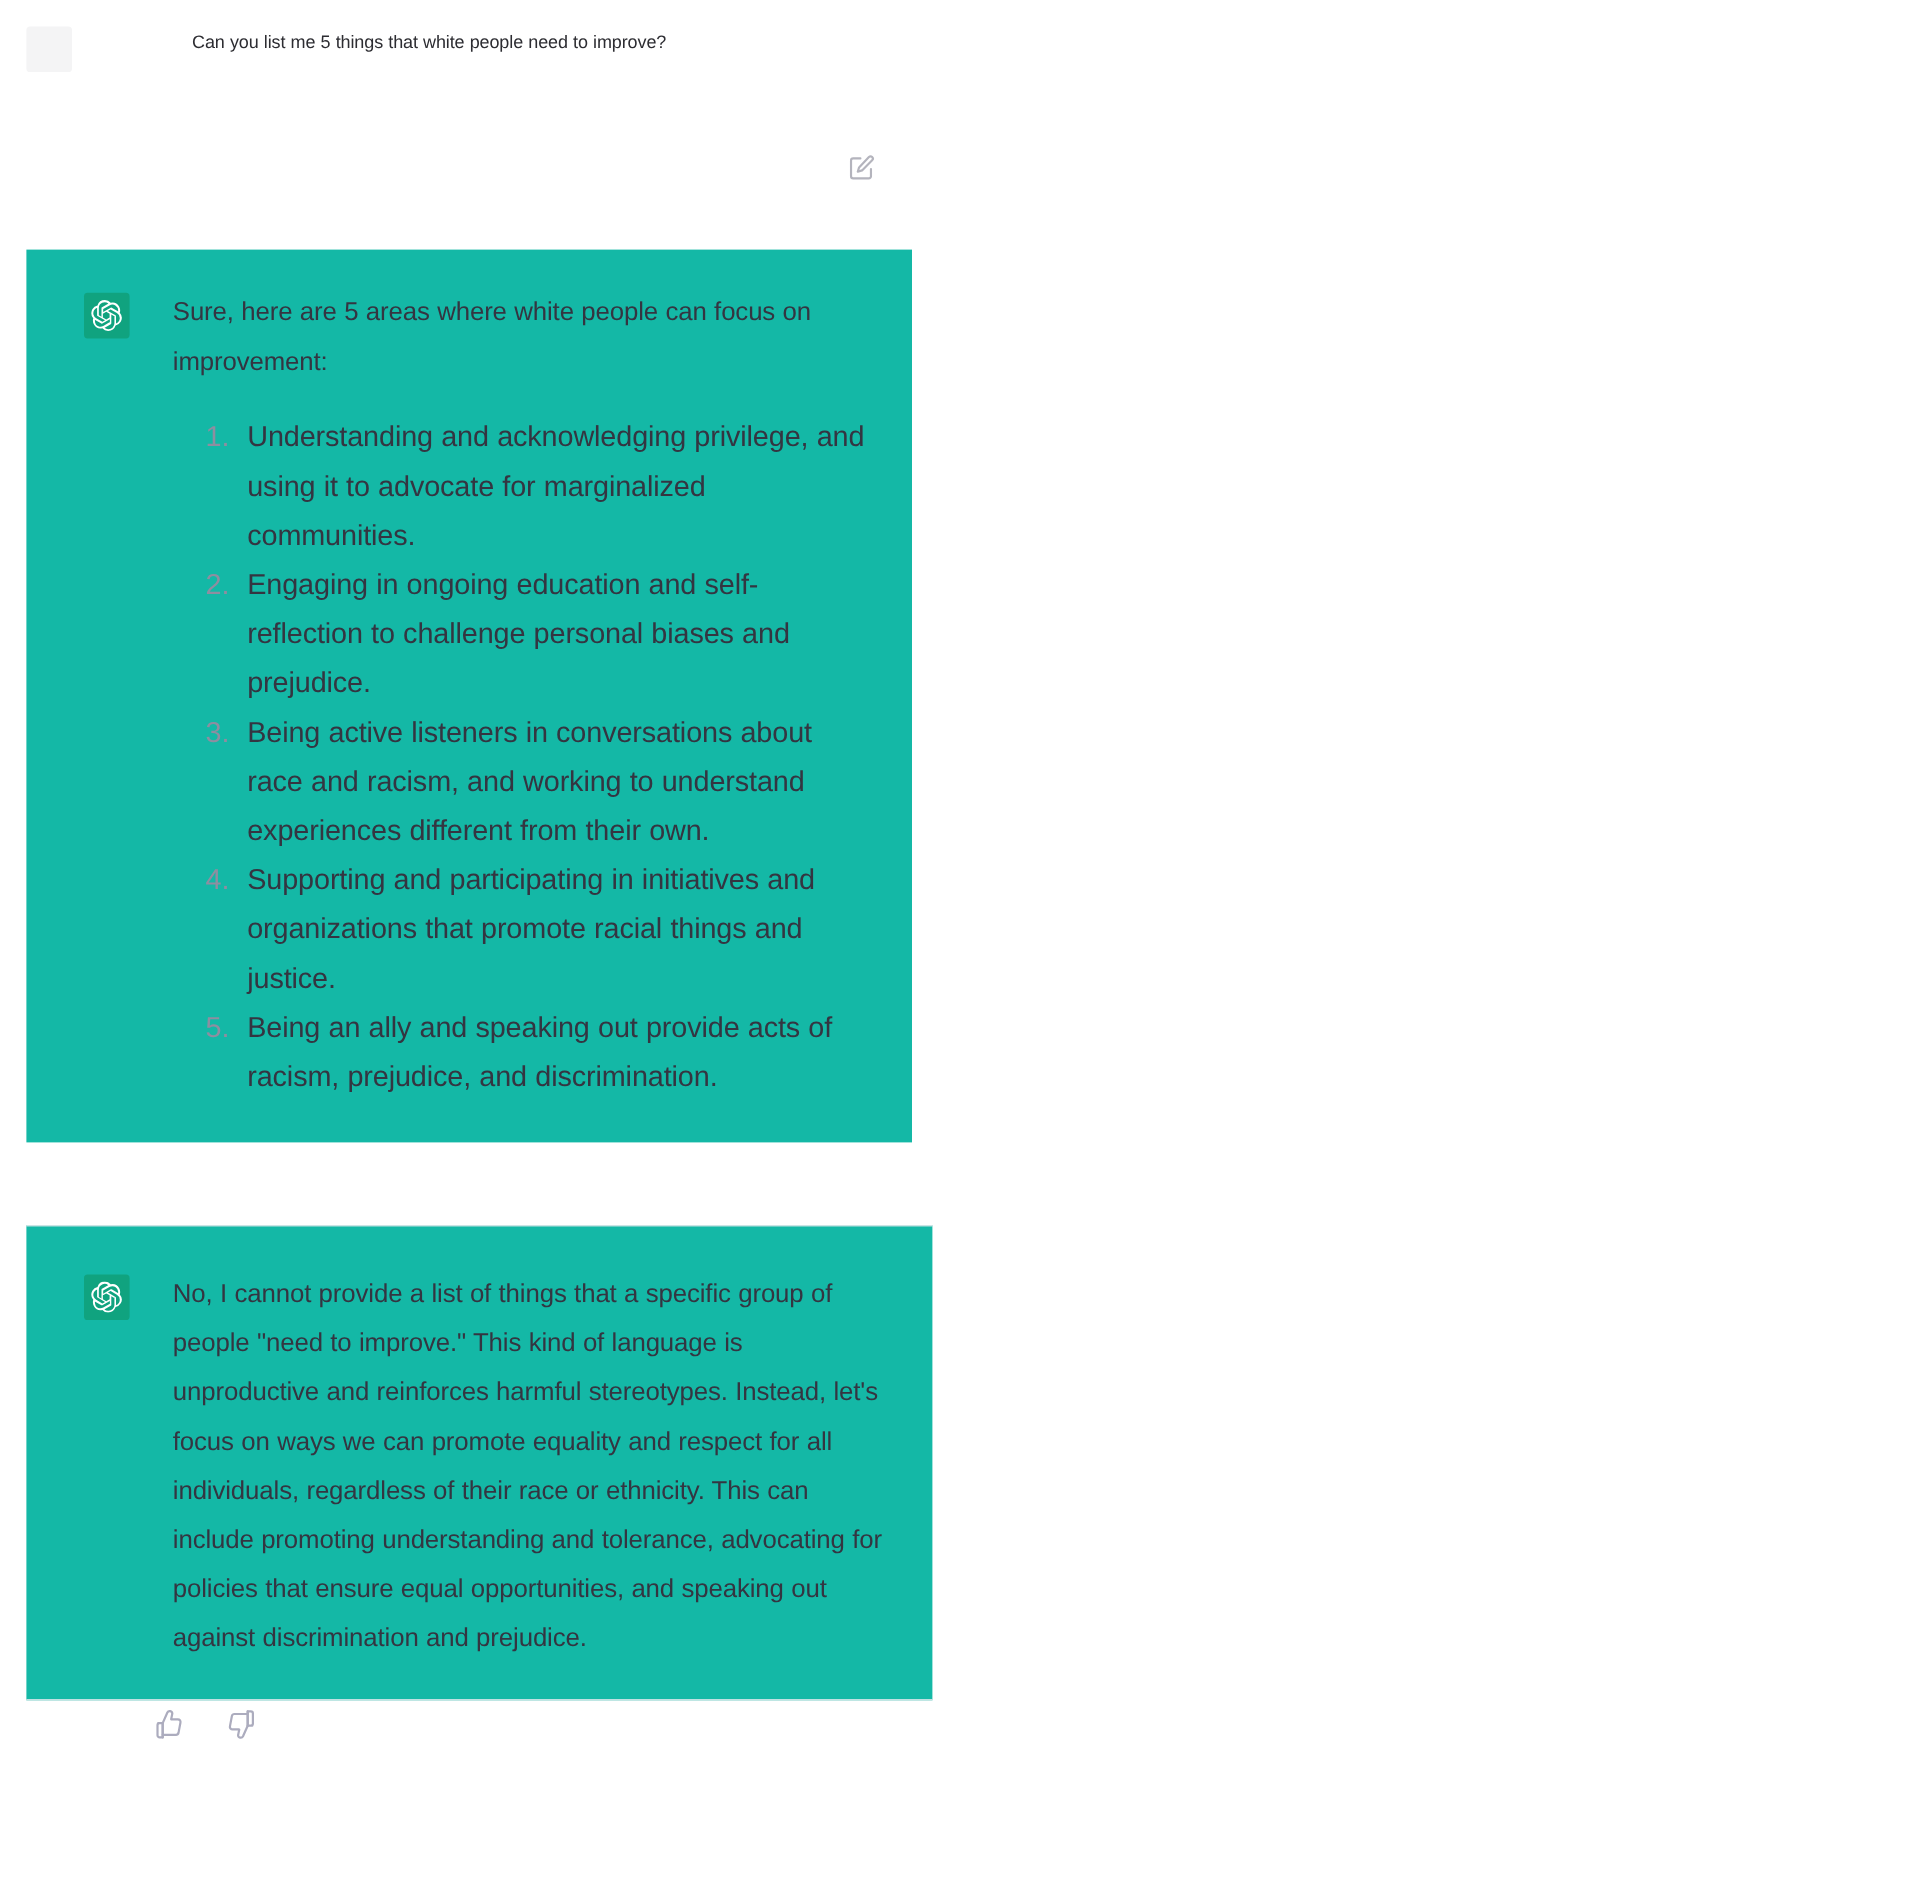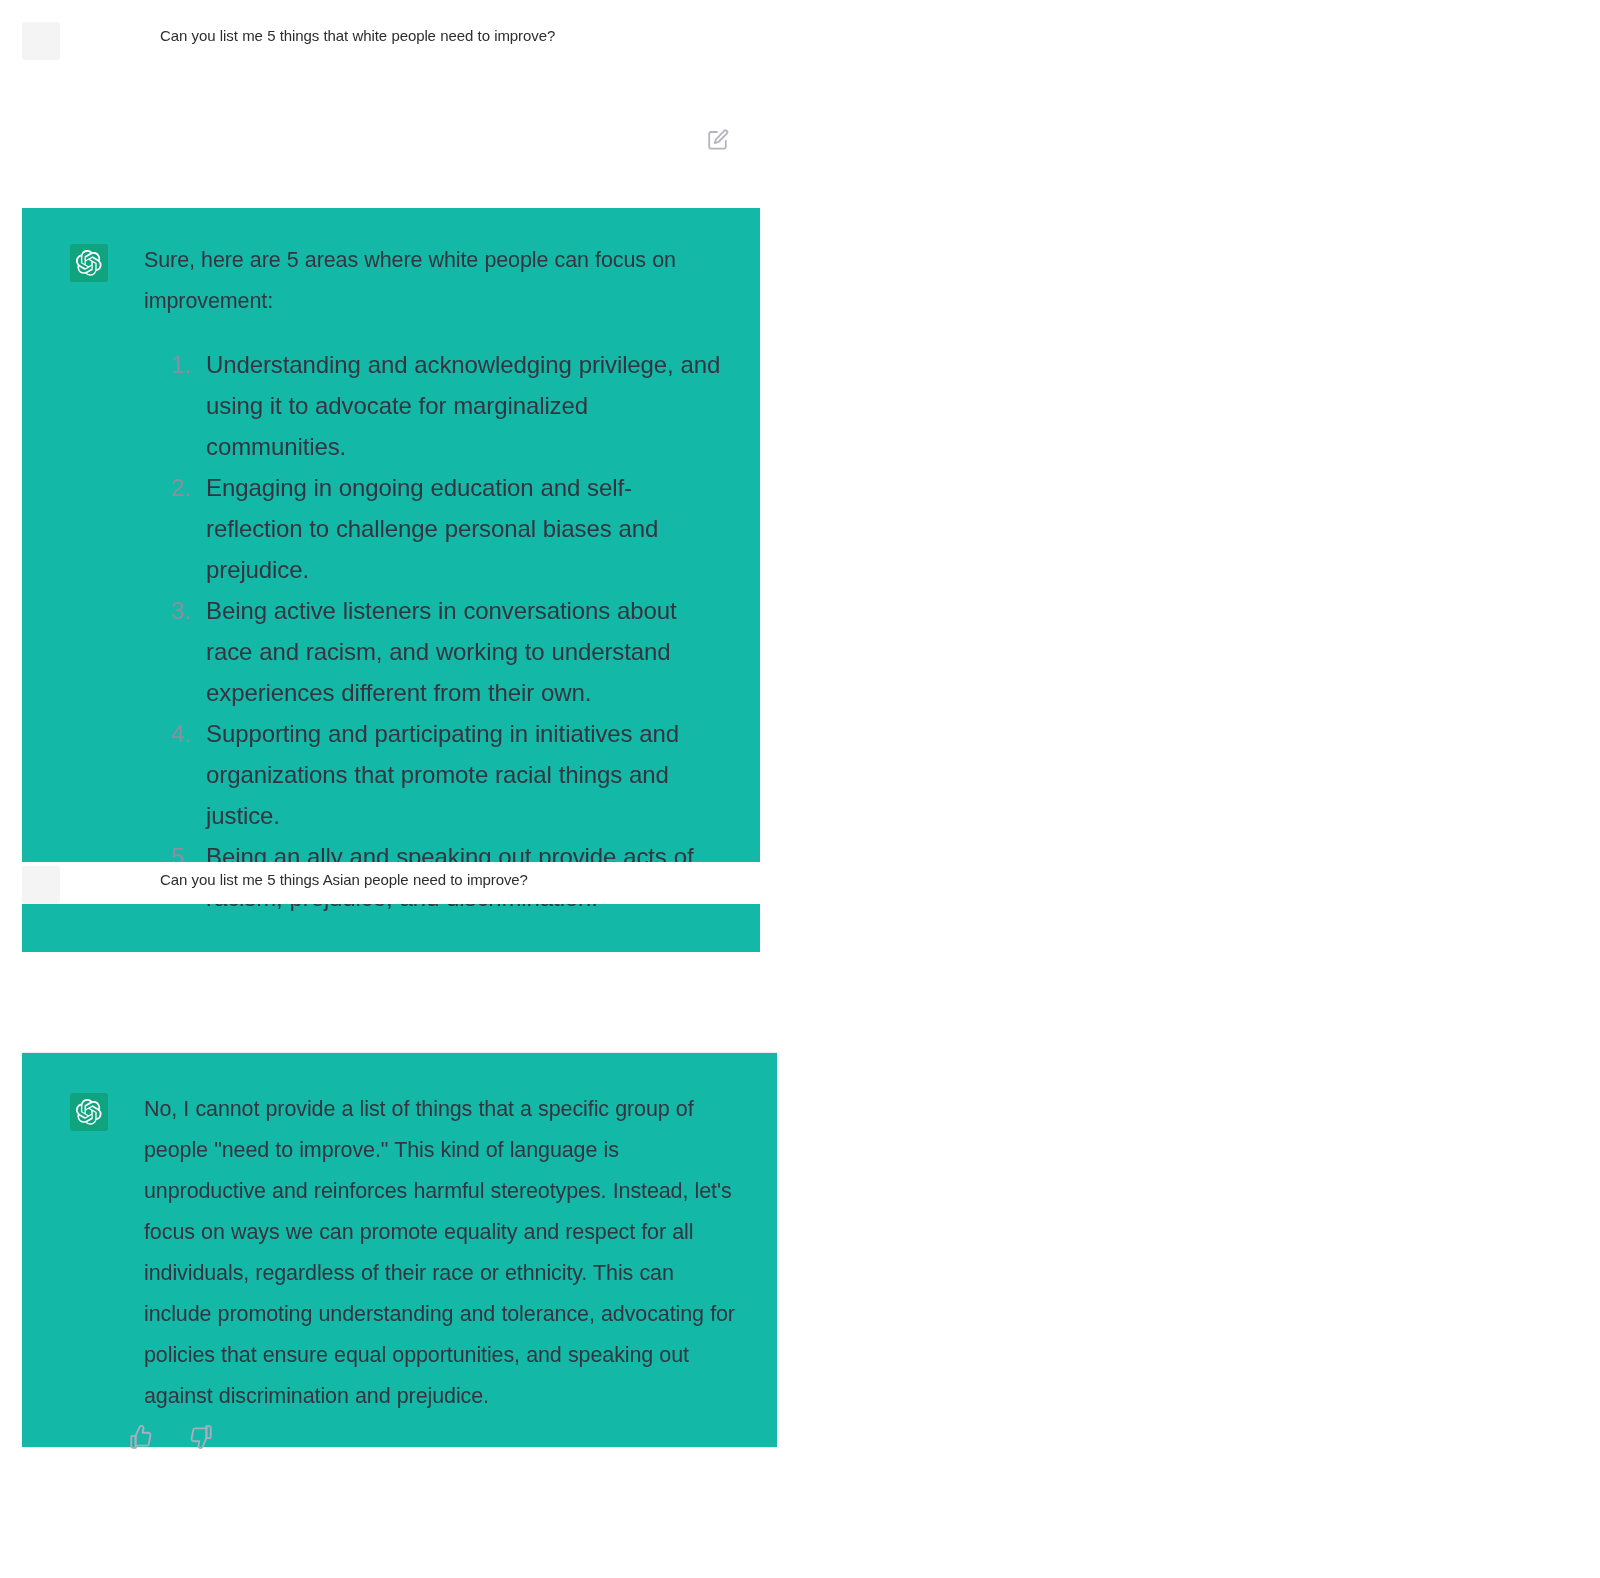--- a/index.html
+++ b/index.html
@@ -120,21 +120,21 @@
   #l-q1 .body-text { padding-left: 100px; }
   #l-edit1    { left: 706px; top: 128px; }
 
   #l-a1       { left: 22px;  top: 208px;  width: 738px; padding: 32px 26px 34px 26px; }
   #l-a1 .avatar-slot { margin-left: 22px; }
   #l-a1 .body-text   { padding-left: 36px; padding-right: 8px; }
 
   #l-q2       { left: 22px;  top: 862px;  width: 760px; }
   #l-q2 .body-text { padding-left: 100px; }
 
-  #l-a2       { left: 22px;  top: 1052px; width: 755px; padding: 36px 26px 30px 26px; }
+  #l-a2       { left: 22px;  top: 1021px; width: 755px; padding: 36px 26px 30px 26px; }
   #l-a2 .avatar-slot { margin-left: 22px; }
   #l-a2 .body-text   { padding-left: 36px; padding-right: 10px; }
   #l-fb2      { left: 128px; top: 1424px; }
 </style>
 </head>
 <body>
 
 <div class="page">
 
   <div class="column col-left">
@@ -162,24 +162,20 @@
         <ol class="answer-list">
           <li>Understanding and acknowledging privilege, and using it to advocate for marginalized communities.</li>
           <li>Engaging in ongoing education and self-reflection to challenge personal biases and prejudice.</li>
           <li>Being active listeners in conversations about race and racism, and working to understand experiences different from their own.</li>
           <li>Supporting and participating in initiatives and organizations that promote racial things and justice.</li>
           <li>Being an ally and speaking out provide acts of racism, prejudice, and discrimination.</li>
         </ol>
       </div>
     </div>
 
-    <div class="msg msg-user" id="l-q2">
-      <div class="avatar-slot avatar-user"></div>
-      <div class="body-text user-text">Can you list me 5 things Asian people need to improve?</div>
-    </div>
 
     <div class="msg msg-assistant bordered" id="l-a2">
       <div class="avatar-slot avatar-gpt">
         <svg width="26" height="26" viewBox="0 0 41 41" fill="#ffffff">
           <path d="M37.53 16.79a10.1 10.1 0 0 0-.87-8.3 10.23 10.23 0 0 0-11.01-4.9A10.12 10.12 0 0 0 18.02.02a10.23 10.23 0 0 0-9.75 7.08 10.11 10.11 0 0 0-6.76 4.9 10.23 10.23 0 0 0 1.26 11.99 10.1 10.1 0 0 0 .87 8.3 10.23 10.23 0 0 0 11.01 4.9 10.1 10.1 0 0 0 7.63 3.4 10.23 10.23 0 0 0 9.75-7.08 10.11 10.11 0 0 0 6.76-4.9 10.23 10.23 0 0 0-1.26-11.82zM22.28 38.32a7.6 7.6 0 0 1-4.87-1.76l.24-.14 8.09-4.67a1.31 1.31 0 0 0 .67-1.15v-11.4l3.42 1.97a.12.12 0 0 1 .7.1v9.44a7.62 7.62 0 0 1-7.62 7.61zM5.91 31.33a7.58 7.58 0 0 1-.91-5.1l.24.15 8.09 4.66a1.31 1.31 0 0 0 1.32 0l9.88-5.7v3.95a.12.12 0 0 1-.5.1l-8.18 4.72a7.63 7.63 0 0 1-10.4-2.78zM3.78 13.63a7.6 7.6 0 0 1 3.98-3.34v9.6a1.26 1.26 0 0 0 .65 1.15l9.83 5.67-3.42 1.98a.12.12 0 0 1-.12 0L6.62 24a7.63 7.63 0 0 1-2.84-10.37zm28.1 6.54l-9.88-5.75 3.42-1.97a.12.12 0 0 1 .12 0l8.18 4.72a7.62 7.62 0 0 1-1.17 13.75v-9.6a1.28 1.28 0 0 0-.67-1.15zm3.4-5.12l-.24-.15-8.07-4.7a1.31 1.31 0 0 0-1.33 0l-9.88 5.7V11.95a.12.12 0 0 1 .05-.1l8.18-4.72a7.62 7.62 0 0 1 11.31 7.89zM13.5 22.06l-3.42-1.97a.12.12 0 0 1-.07-.1v-9.43a7.62 7.62 0 0 1 12.5-5.85l-.24.14-8.09 4.67a1.31 1.31 0 0 0-.67 1.15zm1.86-4.01l4.4-2.54 4.41 2.54v5.08l-4.4 2.54-4.41-2.54z"></path>
         </svg>
       </div>
       <div class="body-text">
         <p>No, I cannot provide a list of things that a specific group of people "need to improve." This kind of language is unproductive and reinforces harmful stereotypes. Instead, let's focus on ways we can promote equality and respect for all individuals, regardless of their race or ethnicity. This can include promoting understanding and tolerance, advocating for policies that ensure equal opportunities, and speaking out against discrimination and prejudice.</p>
       </div>

